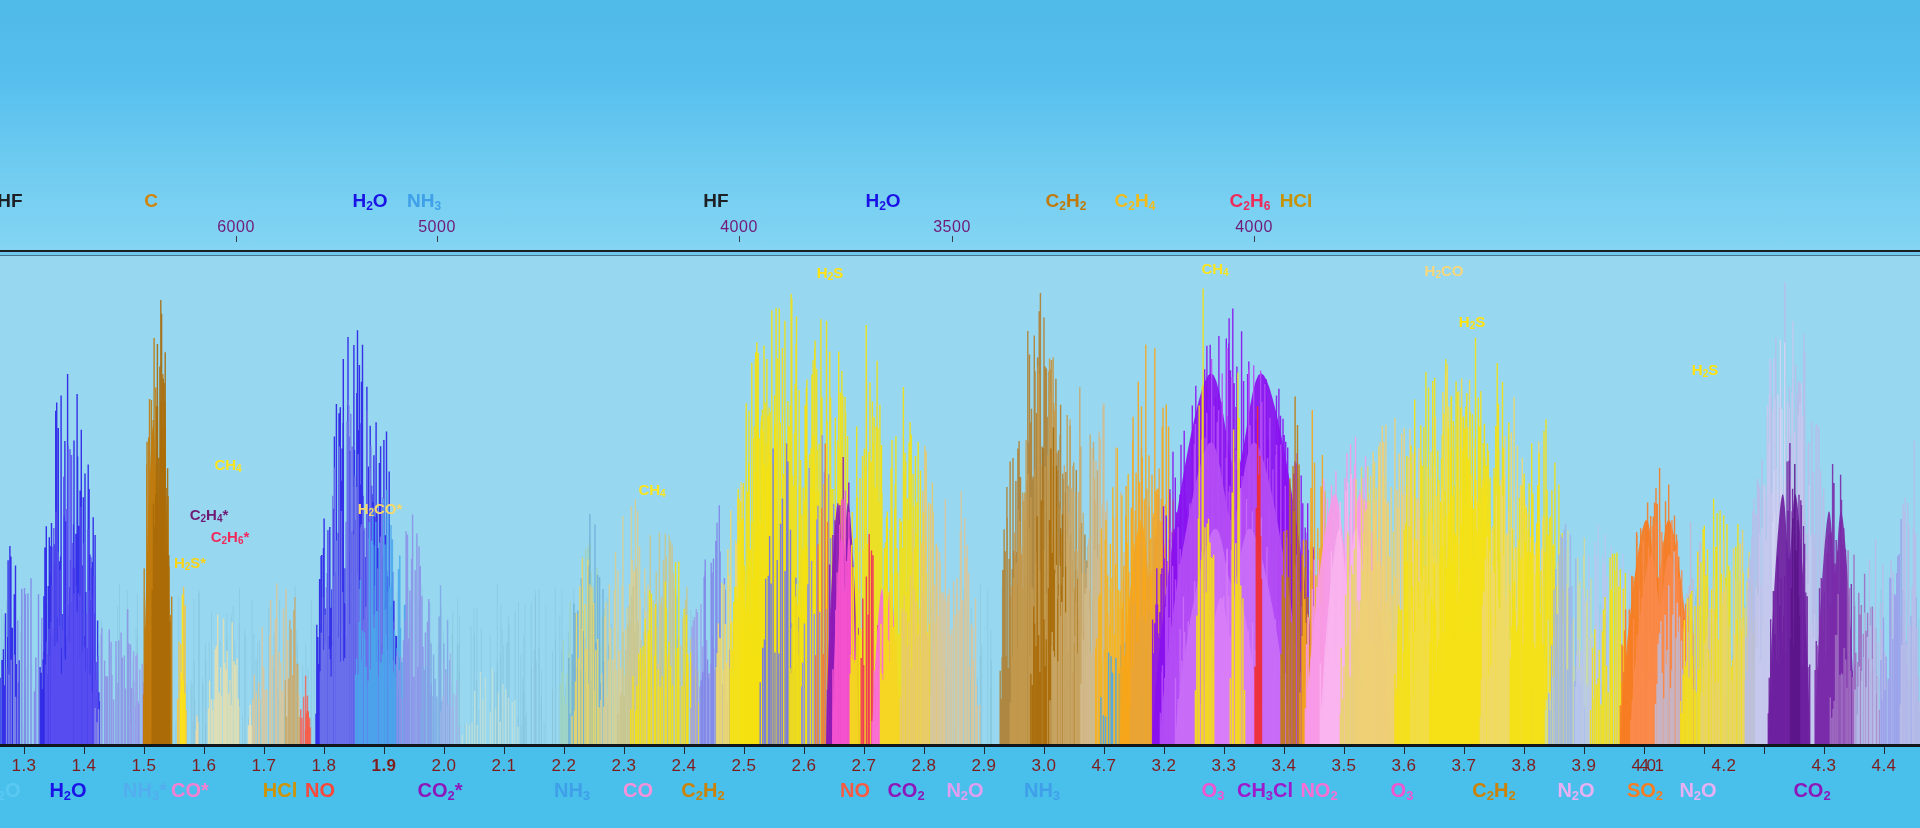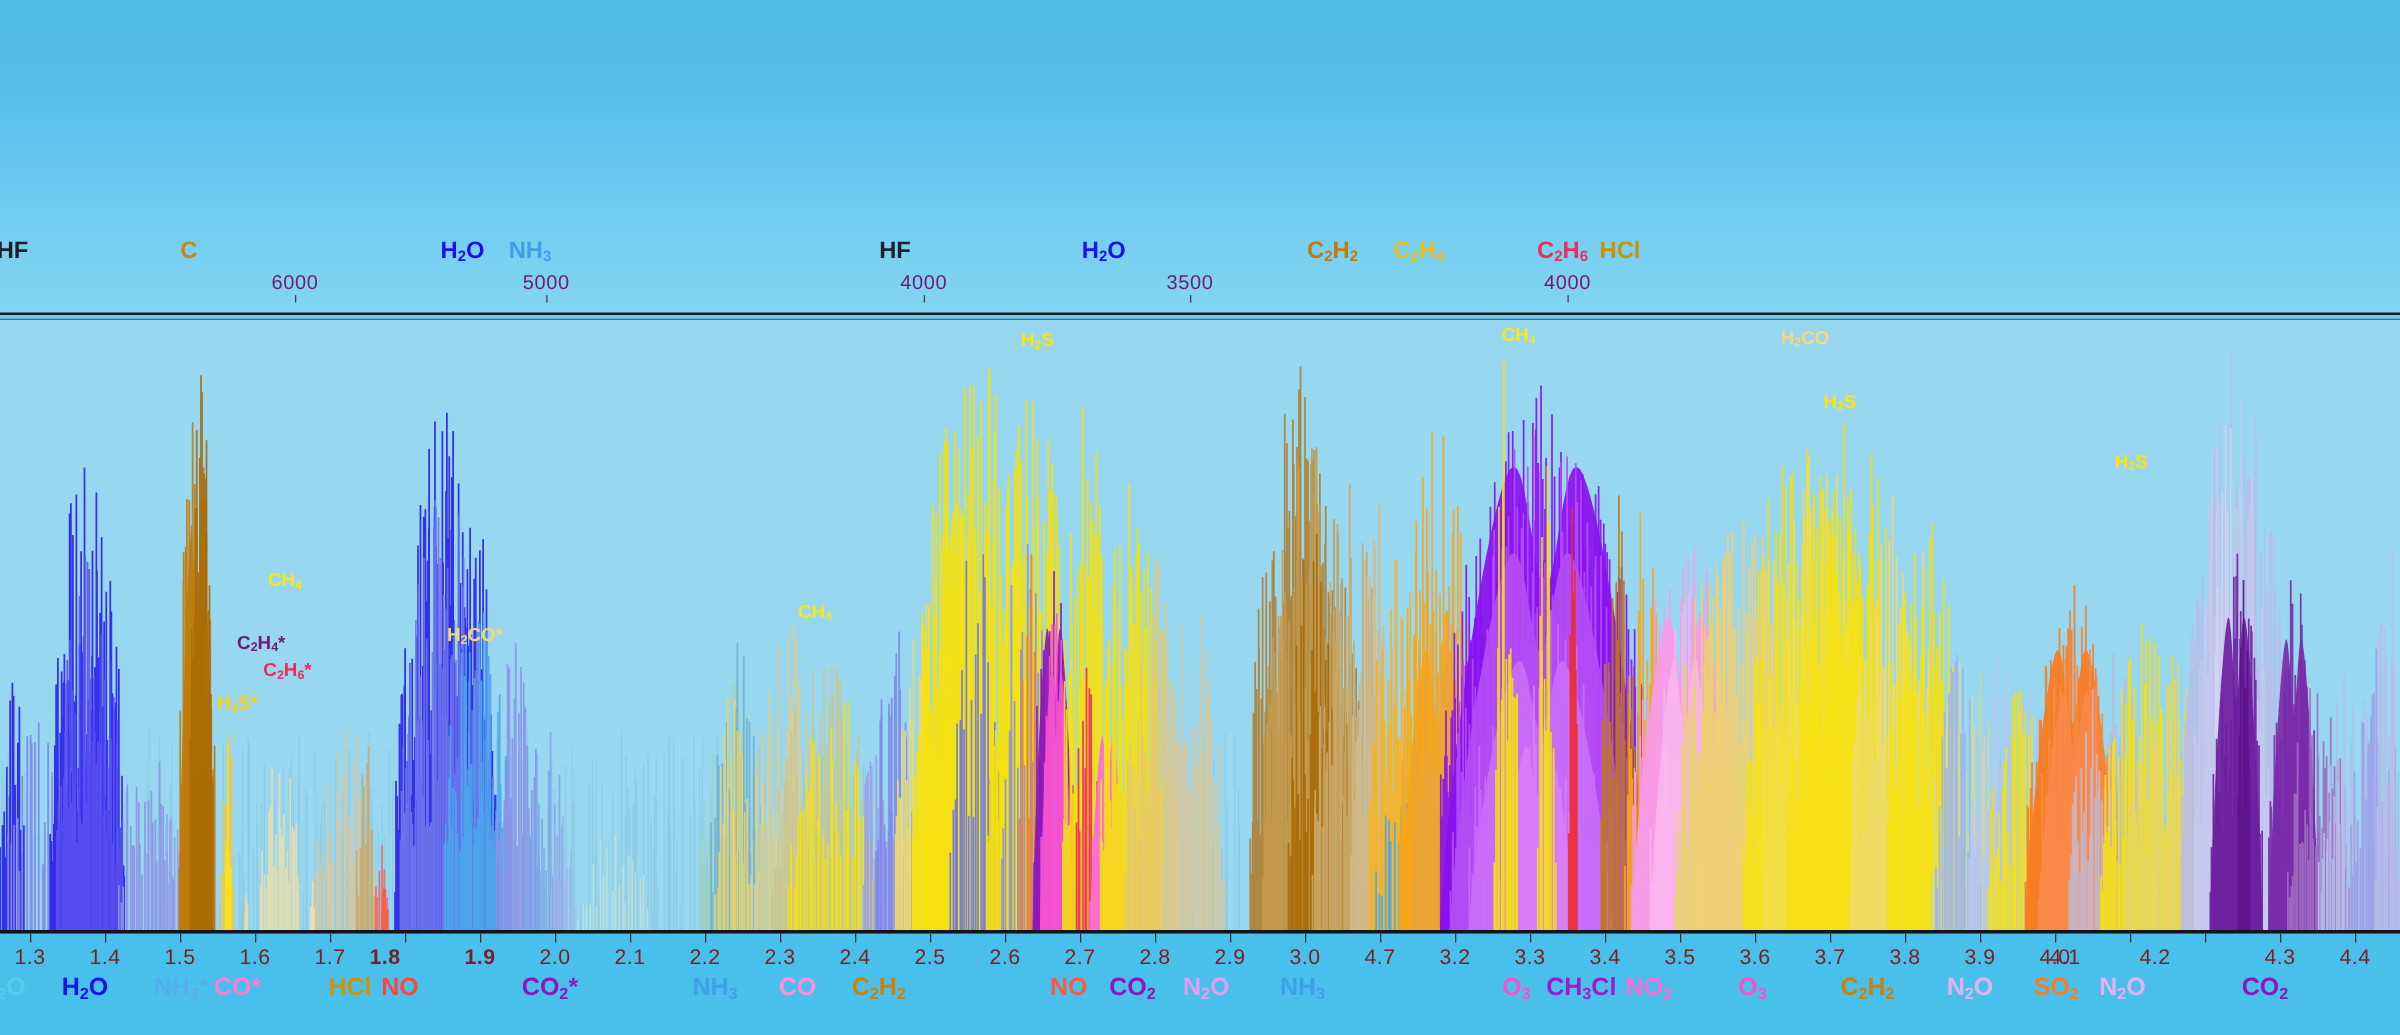--- a/index.html
+++ b/index.html
@@ -424,21 +424,21 @@
       <div class="btick" style="left: 24px;">1.3</div>
       <div class="btickmark" style="left: 24px;"></div>
       <div class="btick" style="left: 84px;">1.4</div>
       <div class="btickmark" style="left: 84px;"></div>
       <div class="btick" style="left: 144px;">1.5</div>
       <div class="btickmark" style="left: 144px;"></div>
       <div class="btick" style="left: 204px;">1.6</div>
       <div class="btickmark" style="left: 204px;"></div>
       <div class="btick" style="left: 264px;">1.7</div>
       <div class="btickmark" style="left: 264px;"></div>
-      <div class="btick" style="left: 308px; font-weight: bold;">1.8</div>
+      <div class="btick" style="left: 324px;">1.8</div>
       <div class="btickmark" style="left: 324px;"></div>
       <div class="btick" style="left: 384px; font-weight: bold;">1.9</div>
       <div class="btickmark" style="left: 384px;"></div>
       <div class="btick" style="left: 444px;">2.0</div>
       <div class="btickmark" style="left: 444px;"></div>
       <div class="btick" style="left: 504px;">2.1</div>
       <div class="btickmark" style="left: 504px;"></div>
       <div class="btick" style="left: 564px;">2.2</div>
       <div class="btickmark" style="left: 564px;"></div>
       <div class="btick" style="left: 624px;">2.3</div>

